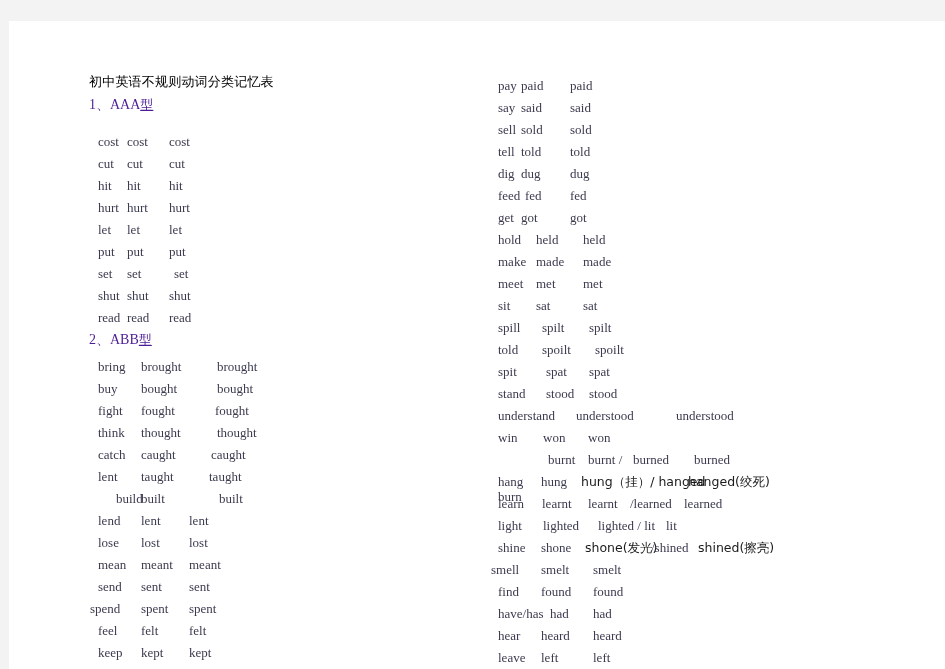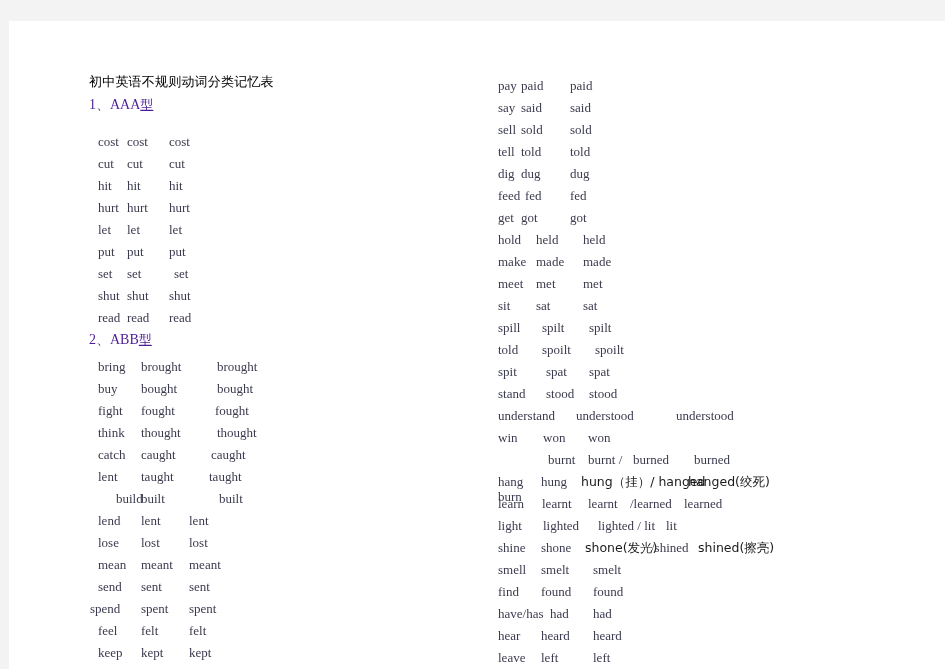--- a/index.html
+++ b/index.html
@@ -346,21 +346,21 @@
           <span class="cell" style="left:178px;">lit</span>
         </div>
         <div class="row" style="top:519px;">
           <span class="cell" style="left:10px;">shine</span>
           <span class="cell" style="left:53px;">shone</span>
           <span class="cell cn-ann" style="left:97px;">shone(发光)</span>
           <span class="cell" style="left:163px;">/shined</span>
           <span class="cell cn-ann" style="left:210px;">shined(擦亮)</span>
         </div>
         <div class="row" style="top:541px;">
-          <span class="cell" style="left:10px;">smell</span>
+          <span class="cell" style="left:3px;">smell</span>
           <span class="cell" style="left:53px;">smelt</span>
           <span class="cell" style="left:105px;">smelt</span>
         </div>
         <div class="row" style="top:563px;">
           <span class="cell" style="left:10px;">find</span>
           <span class="cell" style="left:53px;">found</span>
           <span class="cell" style="left:105px;">found</span>
         </div>
         <div class="row" style="top:585px;">
           <span class="cell" style="left:10px;">have/has</span>

